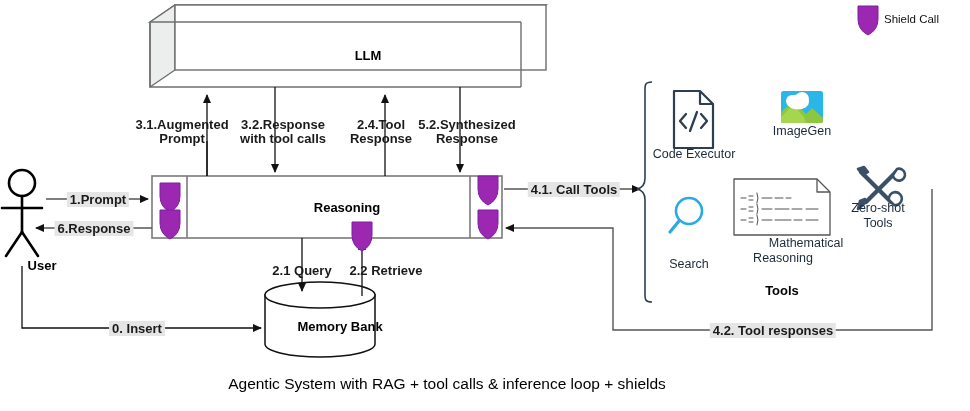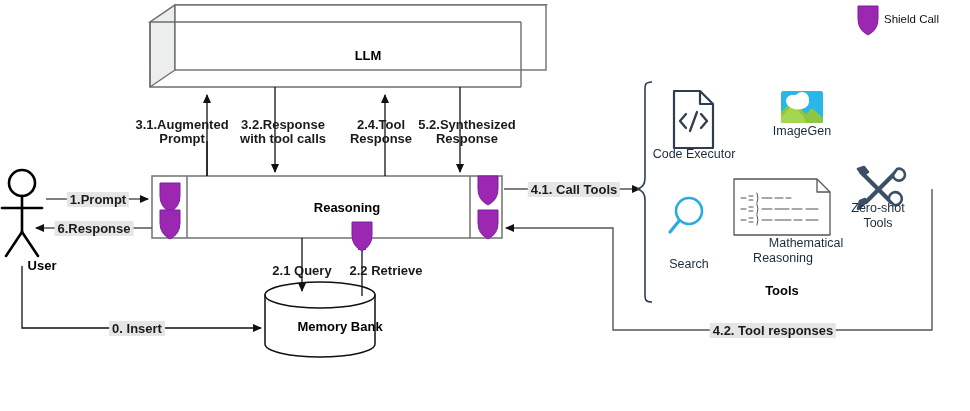--- a/index.html
+++ b/index.html
@@ -256,14 +256,15 @@
   <div class="lbl tool-lbl lbl-c" style="left:783px; top:236px;margin-left:23px;">Mathematical</div>
   <div class="lbl tool-lbl lbl-c" style="left:783px; top:251px;">Reasoning</div>
 
   <div class="lbl tool-lbl lbl-c" style="left:878px; top:201px;">Zero-shot</div>
   <div class="lbl tool-lbl lbl-c" style="left:878px; top:216px;">Tools</div>
 
   <div class="lbl tools-title lbl-c" style="left:782px; top:283px;">Tools</div>
 
   <div class="lbl legend-lbl" style="left:884px; top:13px;">Shield Call</div>
 
+  <div class="lbl caption lbl-c" style="left:447px; top:375px;">Agentic System with RAG + tool calls &amp; inference loop + shields</div>
 
 </div>
 
 </body></html>

